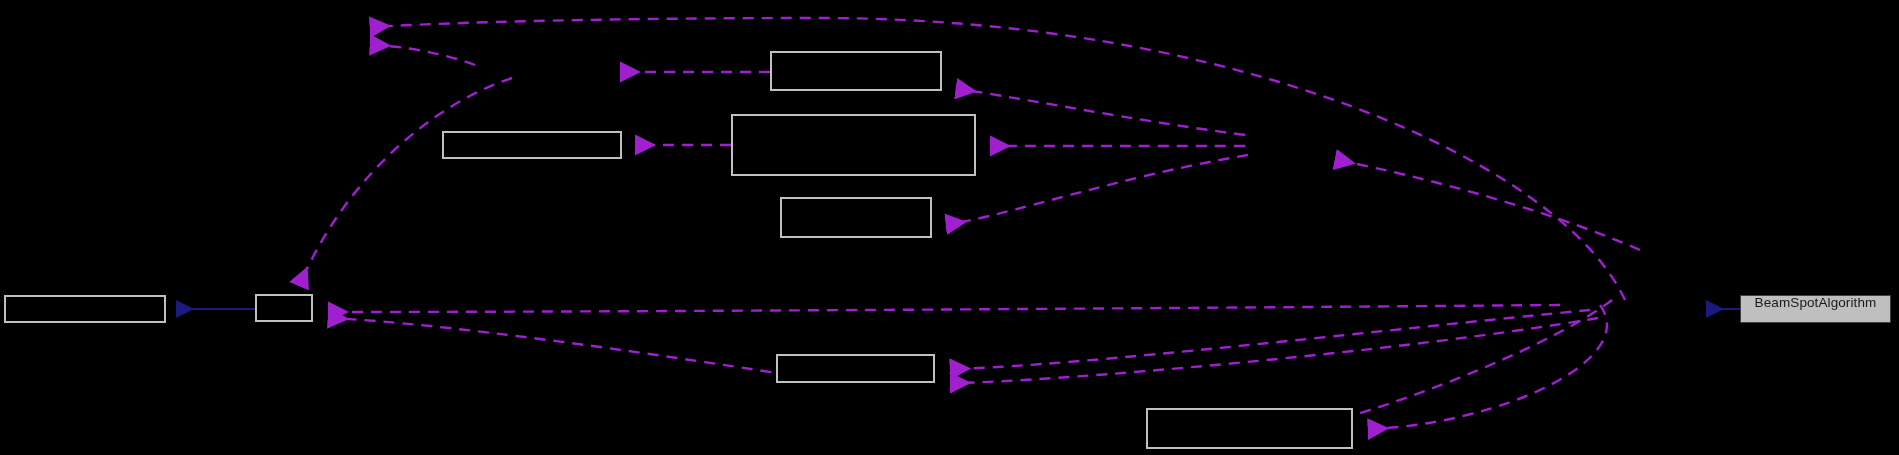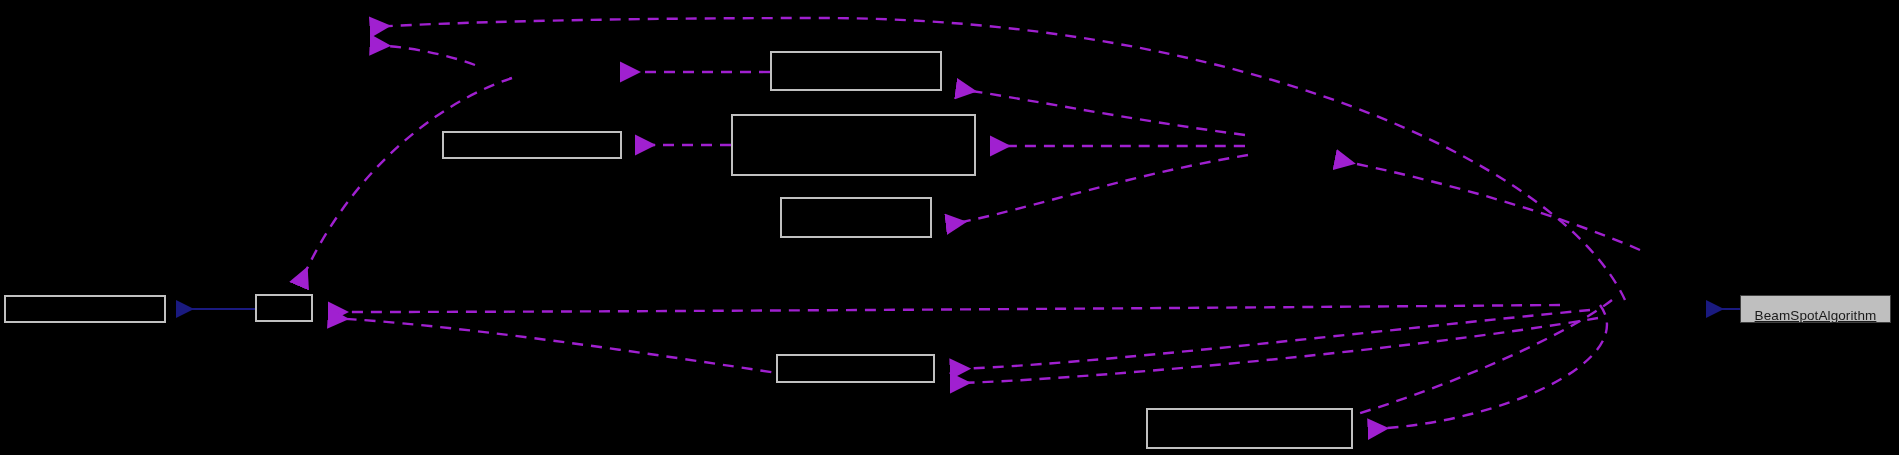--- a/index.html
+++ b/index.html
@@ -18,26 +18,25 @@
     width:1899px;
     height:455px;
     pointer-events:none;
   }
   .graph-node{
     position:absolute;
     box-sizing:border-box;
     border:2px solid #c0c0c0;
     background:#000000;
     display:flex;
-    align-items:flex-end;
+    align-items:flex-start;
     justify-content:center;
     color:#000000;
     font-size:13px;
     white-space:nowrap;
-    text-decoration:underline;
   }
   .graph-node.filled{
     background:#bfbfbf;
     border:1px solid #404040;
     color:#1a1a1a;
   }
   .node-label{
     font-size:13.5px;
     line-height:1;
     letter-spacing:0.1px;

